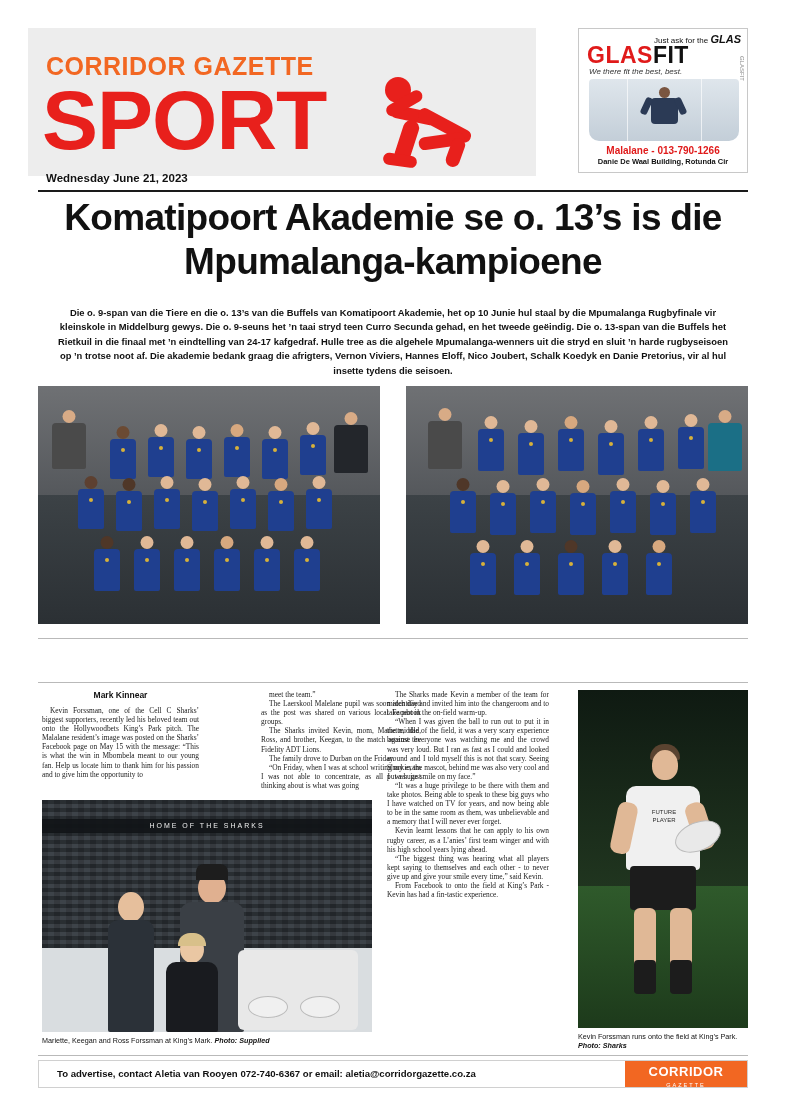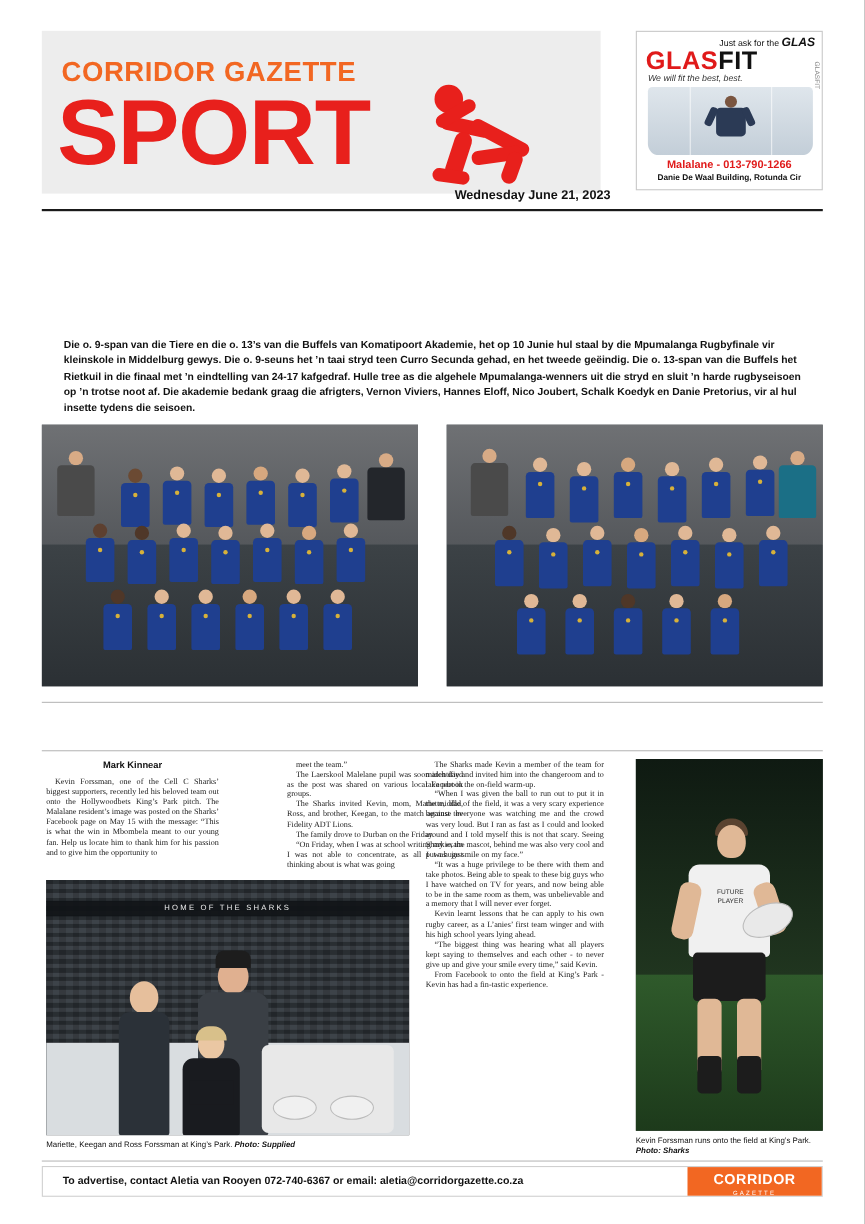--- a/index.html
+++ b/index.html
@@ -15,21 +15,21 @@
     width: 786px;
     height: 1113px;
     background: #ffffff;
     overflow: hidden;
     margin: 0 auto;
   }
 
   
   .masthead {
     position: absolute;
-    left: 38px;
+    left: 28px;
     top: 28px;
     width: 508px;
     height: 148px;
     background: #ededed;
     overflow: hidden;
   }
   .masthead-title {
     position: absolute;
     left: 18px;
     top: 24px;
@@ -52,24 +52,24 @@
   }
   .runner-icon {
     position: absolute;
     right: 44px;
     top: 46px;
     width: 130px;
     height: 96px;
   }
   .date-line {
     position: absolute;
-    left: 33px;
+    left: 46px;
     top: 172px;
     width: 532px;
-    text-align: right;
+    text-align: left;
     font-family: "Liberation Sans", sans-serif;
     font-weight: bold;
     font-size: 11.5px;
     color: #111;
     padding-right: 10px;
     box-sizing: border-box;
   }
   .rule-top {
     position: absolute;
     left: 38px;
@@ -222,20 +222,21 @@
     font-size: 37px;
     line-height: 44px;
     letter-spacing: -0.7px;
     color: #111;
   }
   .standfirst {
     position: absolute;
     left: 38px;
     top: 306px;
     width: 710px;
+    text-align: center;
     font-family: "Liberation Sans", sans-serif;
     font-weight: bold;
     font-size: 9.4px;
     line-height: 14.4px;
     color: #111;
     padding: 0 20px;
     box-sizing: border-box;
   }
 
   
@@ -573,36 +574,37 @@
   <div class="rule-top"></div>
 
   <div class="topad">
     <div class="topad-justask">
       <span>Just ask for the</span>
       <span class="topad-best">GLAS</span>
     </div>
     <div class="topad-logo">
       <span class="g">GLAS</span><span class="l">FIT</span>
     </div>
-    <div class="topad-tag">We will fit the best, best.</div>
+    <div class="topad-tag">We there fit the best, best.</div>
     <div class="topad-photo">
       <div class="topad-vline" style="left:38px"></div>
       <div class="topad-vline" style="left:112px"></div>
       <div class="person">
         <div class="head"></div>
         <div class="torso"></div>
         <div class="armL"></div>
         <div class="armR"></div>
       </div>
     </div>
     <div class="topad-watermark">GLASFIT</div>
     <div class="topad-phone">Malalane - 013-790-1266</div>
     <div class="topad-addr">Danie De Waal Building, Rotunda Cir</div>
   </div>
 
+  <div class="headline">Komatipoort Akademie se o. 13’s is die Mpumalanga-kampioene</div>
   <div class="standfirst">Die o. 9-span van die Tiere en die o. 13’s van die Buffels van Komatipoort Akademie, het op 10 Junie hul staal by die Mpumalanga Rugbyfinale vir kleinskole in Middelburg gewys. Die o. 9-seuns het ’n taai stryd teen Curro Secunda gehad, en het tweede geëindig. Die o. 13-span van die Buffels het Rietkuil in die finaal met ’n eindtelling van 24-17 kafgedraf. Hulle tree as die algehele Mpumalanga-wenners uit die stryd en sluit ’n harde rugbyseisoen op ’n trotse noot af. Die akademie bedank graag die afrigters, Vernon Viviers, Hannes Eloff, Nico Joubert, Schalk Koedyk en Danie Pretorius, vir al hul insette tydens die seisoen.</div>
 
   <div class="photo team-photo-left">
     <div class="gymwall"></div>
     <div class="gymfloor"></div>
 
     <div class="rowkid" style="left:18px;top:24px;">
         <div class="kid-head" style="background:#d8ab86"></div>
         <div class="kid-body coach-body" style="top:13px;height:46px;width:34px;left:-4px"></div>
       </div>
@@ -862,21 +864,21 @@
       <div style="position:absolute;left:4px;top:26px;width:52px;height:70px;background:#191b1f;border-radius:10px 10px 2px 2px"></div>
       <div style="position:absolute;left:10px;top:46px;width:40px;height:22px;background:#191b1f;color:#fff;font-family:'Liberation Sans',sans-serif;font-size:6px;text-align:center;line-height:9px;"></div>
     </div>
 
     <div style="position:absolute;left:196px;bottom:2px;width:120px;height:80px;background:#e8e8e8;border-radius:6px;"></div>
     <div style="position:absolute;left:206px;bottom:14px;width:38px;height:20px;background:#f0f0f0;border:1px solid #bbb;border-radius:50%/50%;"></div>
     <div style="position:absolute;left:258px;bottom:14px;width:38px;height:20px;background:#f0f0f0;border:1px solid #bbb;border-radius:50%/50%;"></div>
   </div>
 
   <div class="caption caption-left">
-    <span>Mariette, Keegan and Ross Forssman at King’s Park. </span><b>Photo: Supplied</b>
+    <span>Mariette, Keegan and Ross Forssman at King’s Mark. </span><b>Photo: Supplied</b>
   </div>
 
   <div class="player-photo">
     <div class="pp-bg-top"></div>
     <div class="pp-bg-bot"></div>
     <div class="pp-hair"></div>
     <div class="pp-head"></div>
     <div class="pp-jersey"></div>
     <div class="pp-text">FUTURE PLAYER</div>
     <div class="pp-armL"></div>

